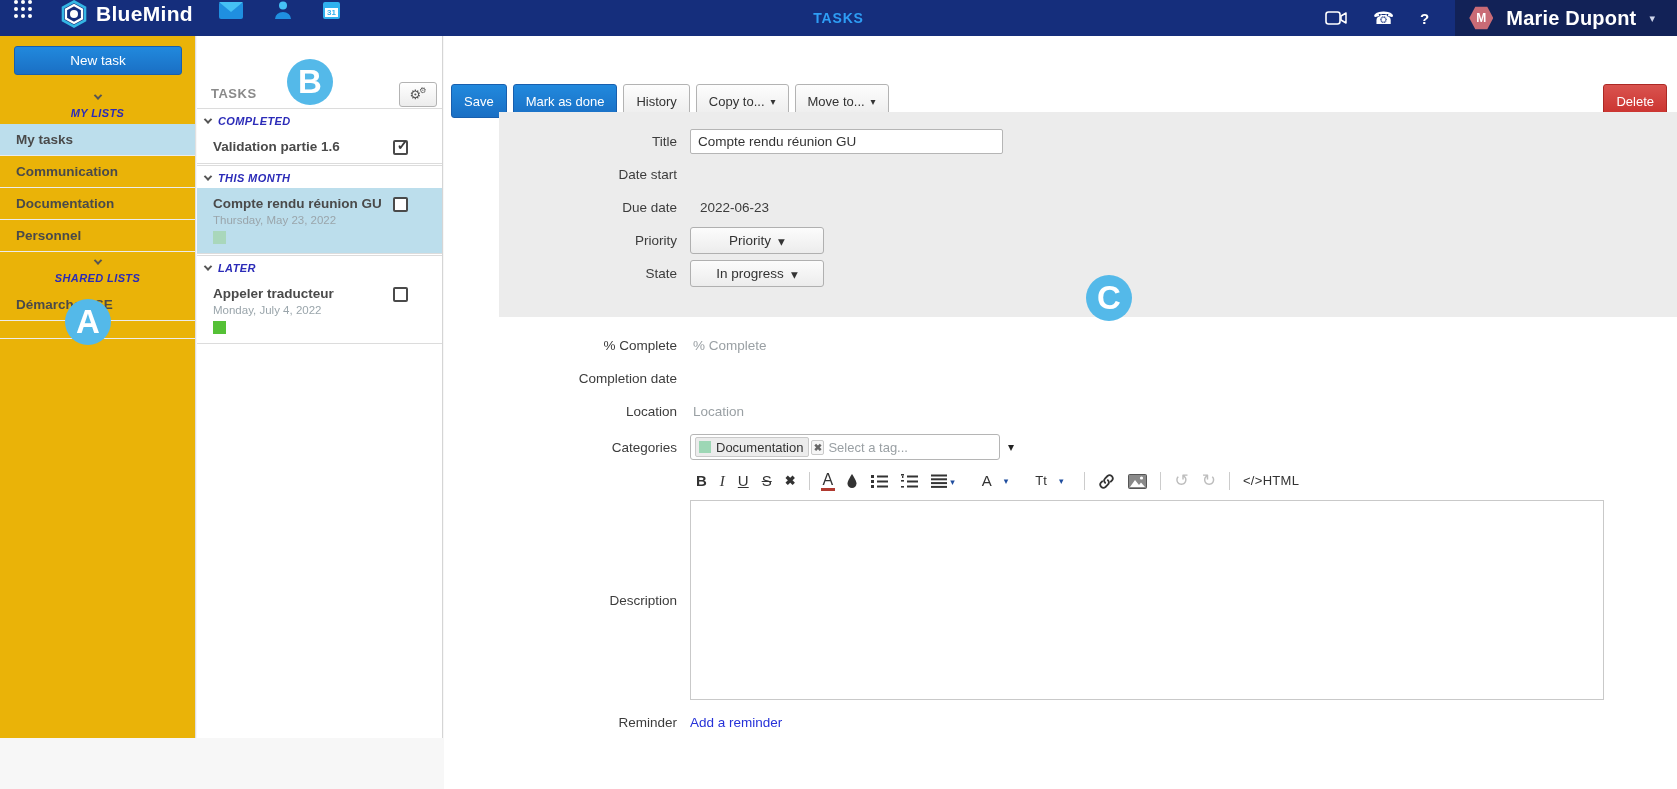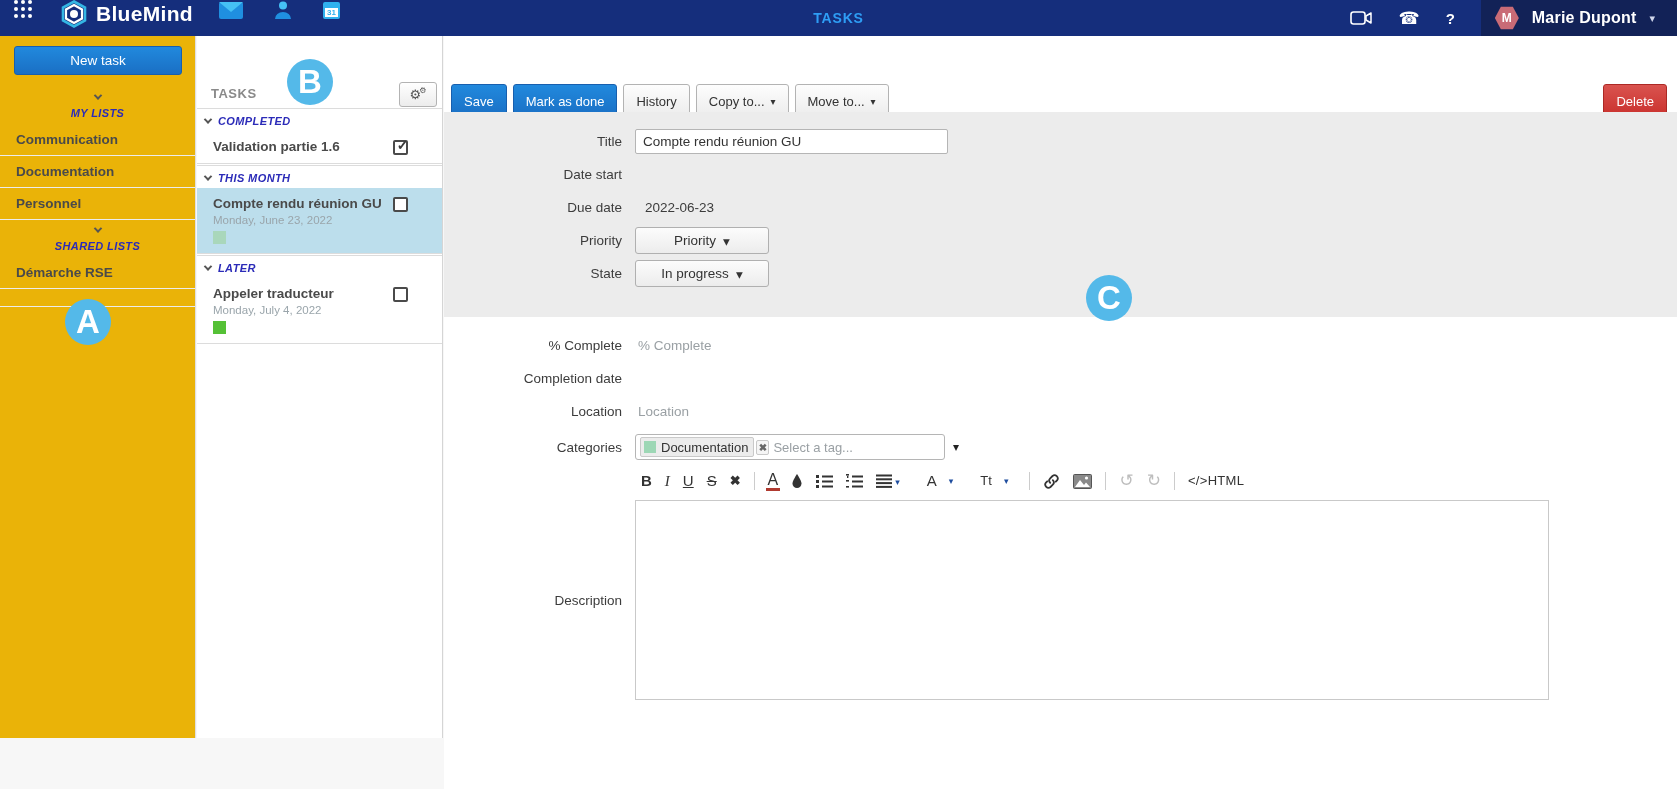--- a/index.html
+++ b/index.html
@@ -31,21 +31,21 @@
   .nav-right .tools { display:flex; align-items:center; gap:26px; margin-right:26px; }
   .help-q { color:#fff; font-size:15px; font-weight:bold; }
   .phone-glyph { color:#fff; font-size:17px; }
   .nav-user { background:#122257; height:36px; display:flex; align-items:center; gap:13px;
     padding:0 22px 0 14px; cursor:pointer; }
   .avatar-hex { width:24px; height:24px; background:#c96b76; position:relative;
     clip-path:polygon(25% 3%, 75% 3%, 100% 50%, 75% 97%, 25% 97%, 0% 50%);
     display:flex; align-items:center; justify-content:center; color:#fff; font-size:12px; font-weight:bold; }
   .presence-dot { position:absolute; top:3px; right:-9px; width:7px; height:7px;
     border-radius:50%; background:#3fbf4e; }
-  .user-name { color:#fff; font-size:16px; font-weight:bold; letter-spacing:.2px; }
+  .user-name { color:#fff; font-size:20px; font-weight:bold; letter-spacing:.2px; }
   .user-caret { color:#cfd6ea; font-size:11px; }
 
   
   .sidebar { position:absolute; top:36px; left:0; width:196px; height:702px;
     background:#eab308; border-right:1px solid #e0e0e0; }
   .new-task-btn { margin:10px 14px 12px 14px; width:168px; height:29px;
     background:linear-gradient(#2189dd,#1a6fc4); border:1px solid #185fae; border-radius:3px;
     color:#fff; font-size:13.5px; display:flex; align-items:center; justify-content:center; cursor:pointer;
     font-family:"Liberation Sans", sans-serif; }
   .sec-head { display:flex; align-items:center; gap:7px; padding:7px 8px 5px 8px;
@@ -83,21 +83,21 @@
   
   .main { position:absolute; top:36px; left:444px; width:1233px; height:753px; background:#fff; }
   .toolbar { position:absolute; top:48px; left:7px; right:10px; display:flex; gap:6px; align-items:center; }
   .btn { height:23px; padding:16px 12px; font-size:13px; border-radius:3px; display:inline-flex;
     align-items:center; gap:6px; cursor:pointer; font-family:"Liberation Sans", sans-serif; }
   .btn-primary { background:linear-gradient(#2189dd,#1a6fc4); border:1px solid #185fae; color:#fff; }
   .btn-default { background:linear-gradient(#fdfdfd,#ececec); border:1px solid #b3b3b3; color:#333; }
   .btn-danger { background:linear-gradient(#d9534f,#c9302c); border:1px solid #ac2925; color:#fff; margin-left:auto; }
   .btn .tiny-caret { font-size:10px; color:#333; }
 
-  .form-area { position:absolute; top:76px; left:0; right:0; }
+  .form-area { position:absolute; top:76px; left:15px; right:0;padding-left:40px; }
   .gray-band { background:#ececec; padding:13px 0 27px 0; }
   .white-part { padding-top:12px; }
   .frow { display:flex; align-items:center; min-height:33px; }
   .flabel { width:178px; flex:none; text-align:right; font-size:13.5px; color:#3c3c3c; }
   .fval { margin-left:13px; display:flex; align-items:center; font-size:13.5px; }
   .title-input { width:313px; height:25px; border:1px solid #b5b5b5; border-radius:2px;
     padding:0 7px; font-size:13.5px; color:#333; font-family:"Liberation Sans", sans-serif; background:#fff; }
   .value-text { color:#3c3c3c; padding-left:10px; }
   .sel-btn { width:134px; height:27px; background:linear-gradient(#fcfcfc,#ececec);
     border:1px solid #b0b0b0; border-radius:3px; display:flex; align-items:center; justify-content:center;
@@ -214,20 +214,23 @@
     </div>
   </div>
 </div>
 
 <div class="sidebar">
   <div class="new-task-btn">New task</div>
   <div class="sec-head">
     <span class="chev"></span>
     <span>MY LISTS</span>
   </div>
+  <div class="side-item selected">
+    <span>My tasks</span>
+  </div>
   <div class="side-item">
     <span>Communication</span>
   </div>
   <div class="side-item">
     <span>Documentation</span>
   </div>
   <div class="side-item">
     <span>Personnel</span>
   </div>
   <div class="sec-head">
@@ -259,21 +262,21 @@
       <span class="mark">✓</span>
     </span>
   </div>
 
   <div class="tl-sec gap">
     <span class="chev"></span>
     <span>THIS MONTH</span>
   </div>
   <div class="tl-item selected">
     <div class="tl-item-title">Compte rendu réunion GU</div>
-    <div class="tl-item-date">Monday, June 23, 2022</div>
+    <div class="tl-item-date">Thursday, May 23, 2022</div>
     <div class="tl-swatch" style="background:#a9d7bb"></div>
     <span class="cbox"></span>
   </div>
 
   <div class="tl-sec gap">
     <span class="chev"></span>
     <span>LATER</span>
   </div>
   <div class="tl-item">
     <div class="tl-item-title">Appeler traducteur</div>
@@ -444,19 +447,25 @@
         </span>
       </div>
 
       <div class="frow" style="align-items:center; margin-top:4px;">
         <span class="flabel">Description</span>
         <span class="fval">
           <div class="desc-box"></div>
         </span>
       </div>
 
+      <div class="frow" style="margin-top:6px;">
+        <span class="flabel">Reminder</span>
+        <span class="fval">
+          <span class="reminder-link">Add a reminder</span>
+        </span>
+      </div>
     </div>
   </div>
 </div>
 
 <div class="annot" id="annot-a">A</div>
 <div class="annot" id="annot-b">B</div>
 <div class="annot" id="annot-c">C</div>
 
 </body></html>

